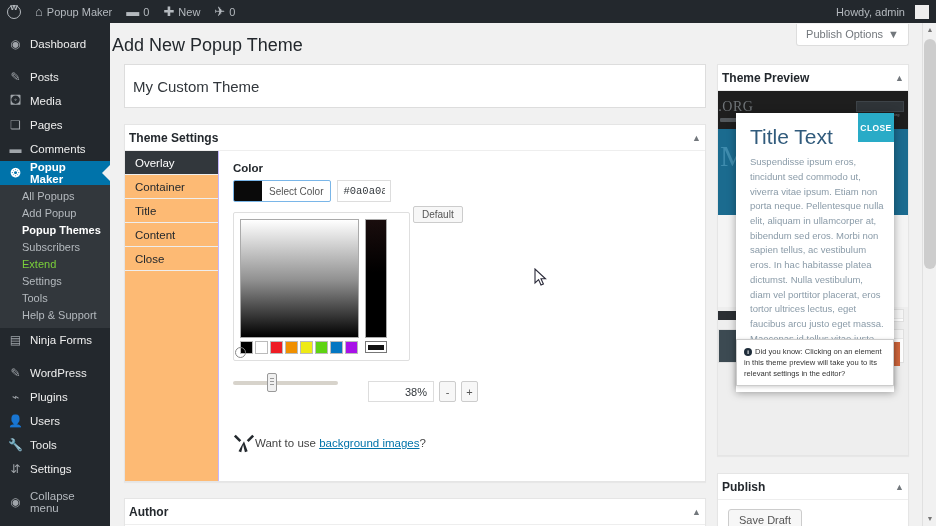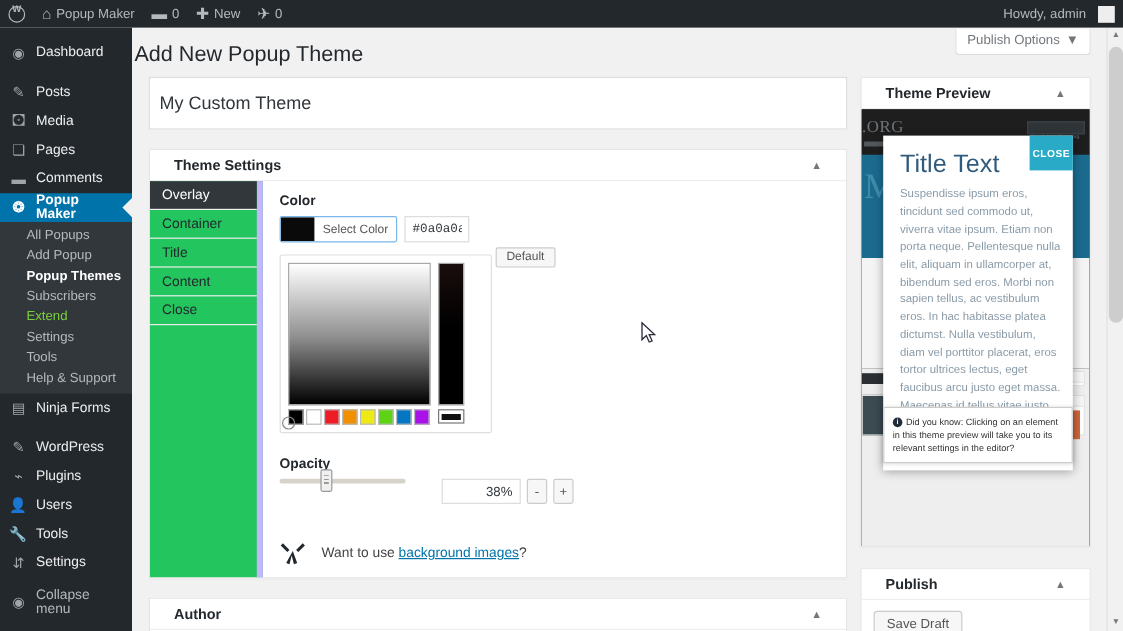--- a/index.html
+++ b/index.html
@@ -103,32 +103,32 @@
     font-family: "Liberation Sans", sans-serif;
   }
 
   .postbox {
     background: #fff; border: 1px solid #e5e5e5;
     box-shadow: 0 1px 1px rgba(0,0,0,.04);
     margin-top: 16px;
   }
   .postbox-head {
     height: 26px; display: flex; align-items: center;
-    padding: 0 20px; border-bottom: 1px solid #eee;
+    padding: 0 4px; border-bottom: 1px solid #eee;
     font-size: 12px; font-weight: 700; color: #23282d;
   }
   .toggle-ind {
     margin-left: auto; color: #72777c; font-size: 9px;
   }
 
   
   .ts-body { display: flex; min-height: 330px; }
   .ts-tabs {
     width: 94px; flex: 0 0 94px;
-    border-right: 5px solid #c4b5fd; background: #22c55e; text-align: right;
+    border-right: 1px solid #c4b5fd; background: #fdba74; text-align: right;
   }
   .ts-tab {
     height: 24px; display: flex; align-items: center;
     padding: 0 10px; font-size: 11.5px; color: #23282d;
     border-bottom: 1px solid #eee;
   }
   .ts-tab.active { background: #32373c; color: #fff; }
 
   .ts-panel { flex: 1; padding: 11px 0 0 14px; }
   .field-label {
@@ -211,21 +211,21 @@
   }
   .step-btn {
     width: 17px; height: 21px; border: 1px solid #ccc; background: #f7f7f7;
     font-size: 11px; color: #555; margin-left: 5px;
     display: inline-flex; align-items: center; justify-content: center;
     border-radius: 2px;
   }
 
   
   .bgnote {
-    display: flex; align-items: center; gap: 13px;
+    display: flex; align-items: center; 
     margin-top: 30px; font-size: 11.5px; color: #444;
   }
   .bgnote a { color: #0073aa; text-decoration: underline; }
   .tools-icon { width: 22px; height: 22px; }
 
   
   #author-box { margin-top: 16px; }
   .author-body { padding: 8px 10px 12px 10px; }
   .author-select {
     border: 1px solid #ddd; background: #fff; font-size: 11.5px;
@@ -524,21 +524,20 @@
             </div>
             <div class="hue-wrap">
               <div class="hue"></div>
               <div class="hue-handle">
                   <i></i>
                 </div>
             </div>
           </div>
 
           <div class="opacity-block">
-            <div class="field-label">Opacity</div>
             <div class="opacity-row">
               <div class="slider-track">
                 <div class="slider-thumb" style="left: 33.9px;"></div>
               </div>
               <input class="opacity-num" type="text" value="38%" style="">
               <span class="step-btn">-</span>
               <span class="step-btn">+</span>
             </div>
           </div>
 

